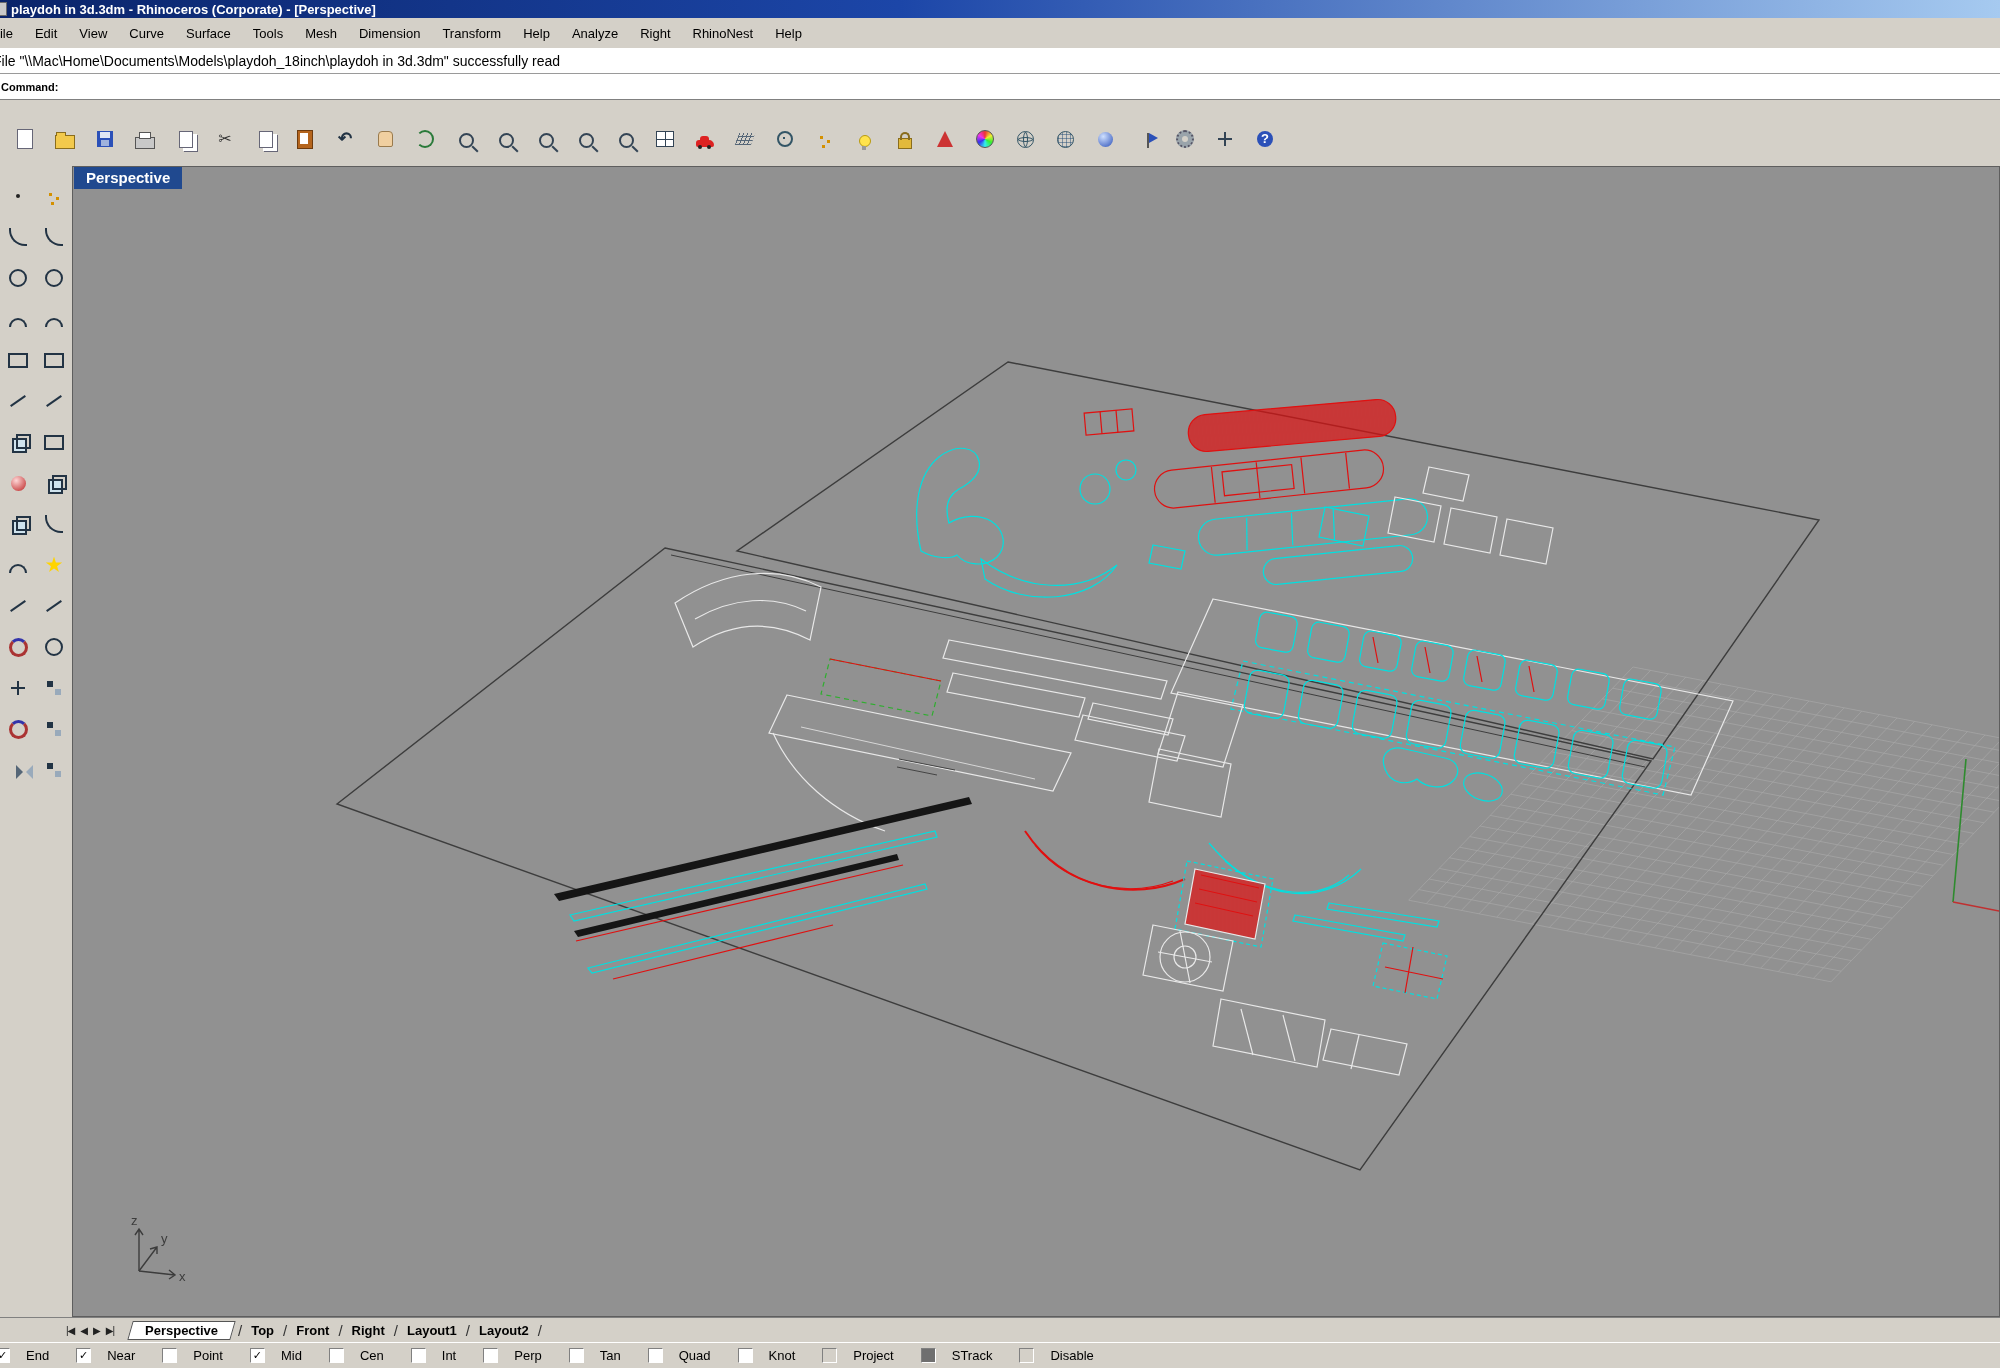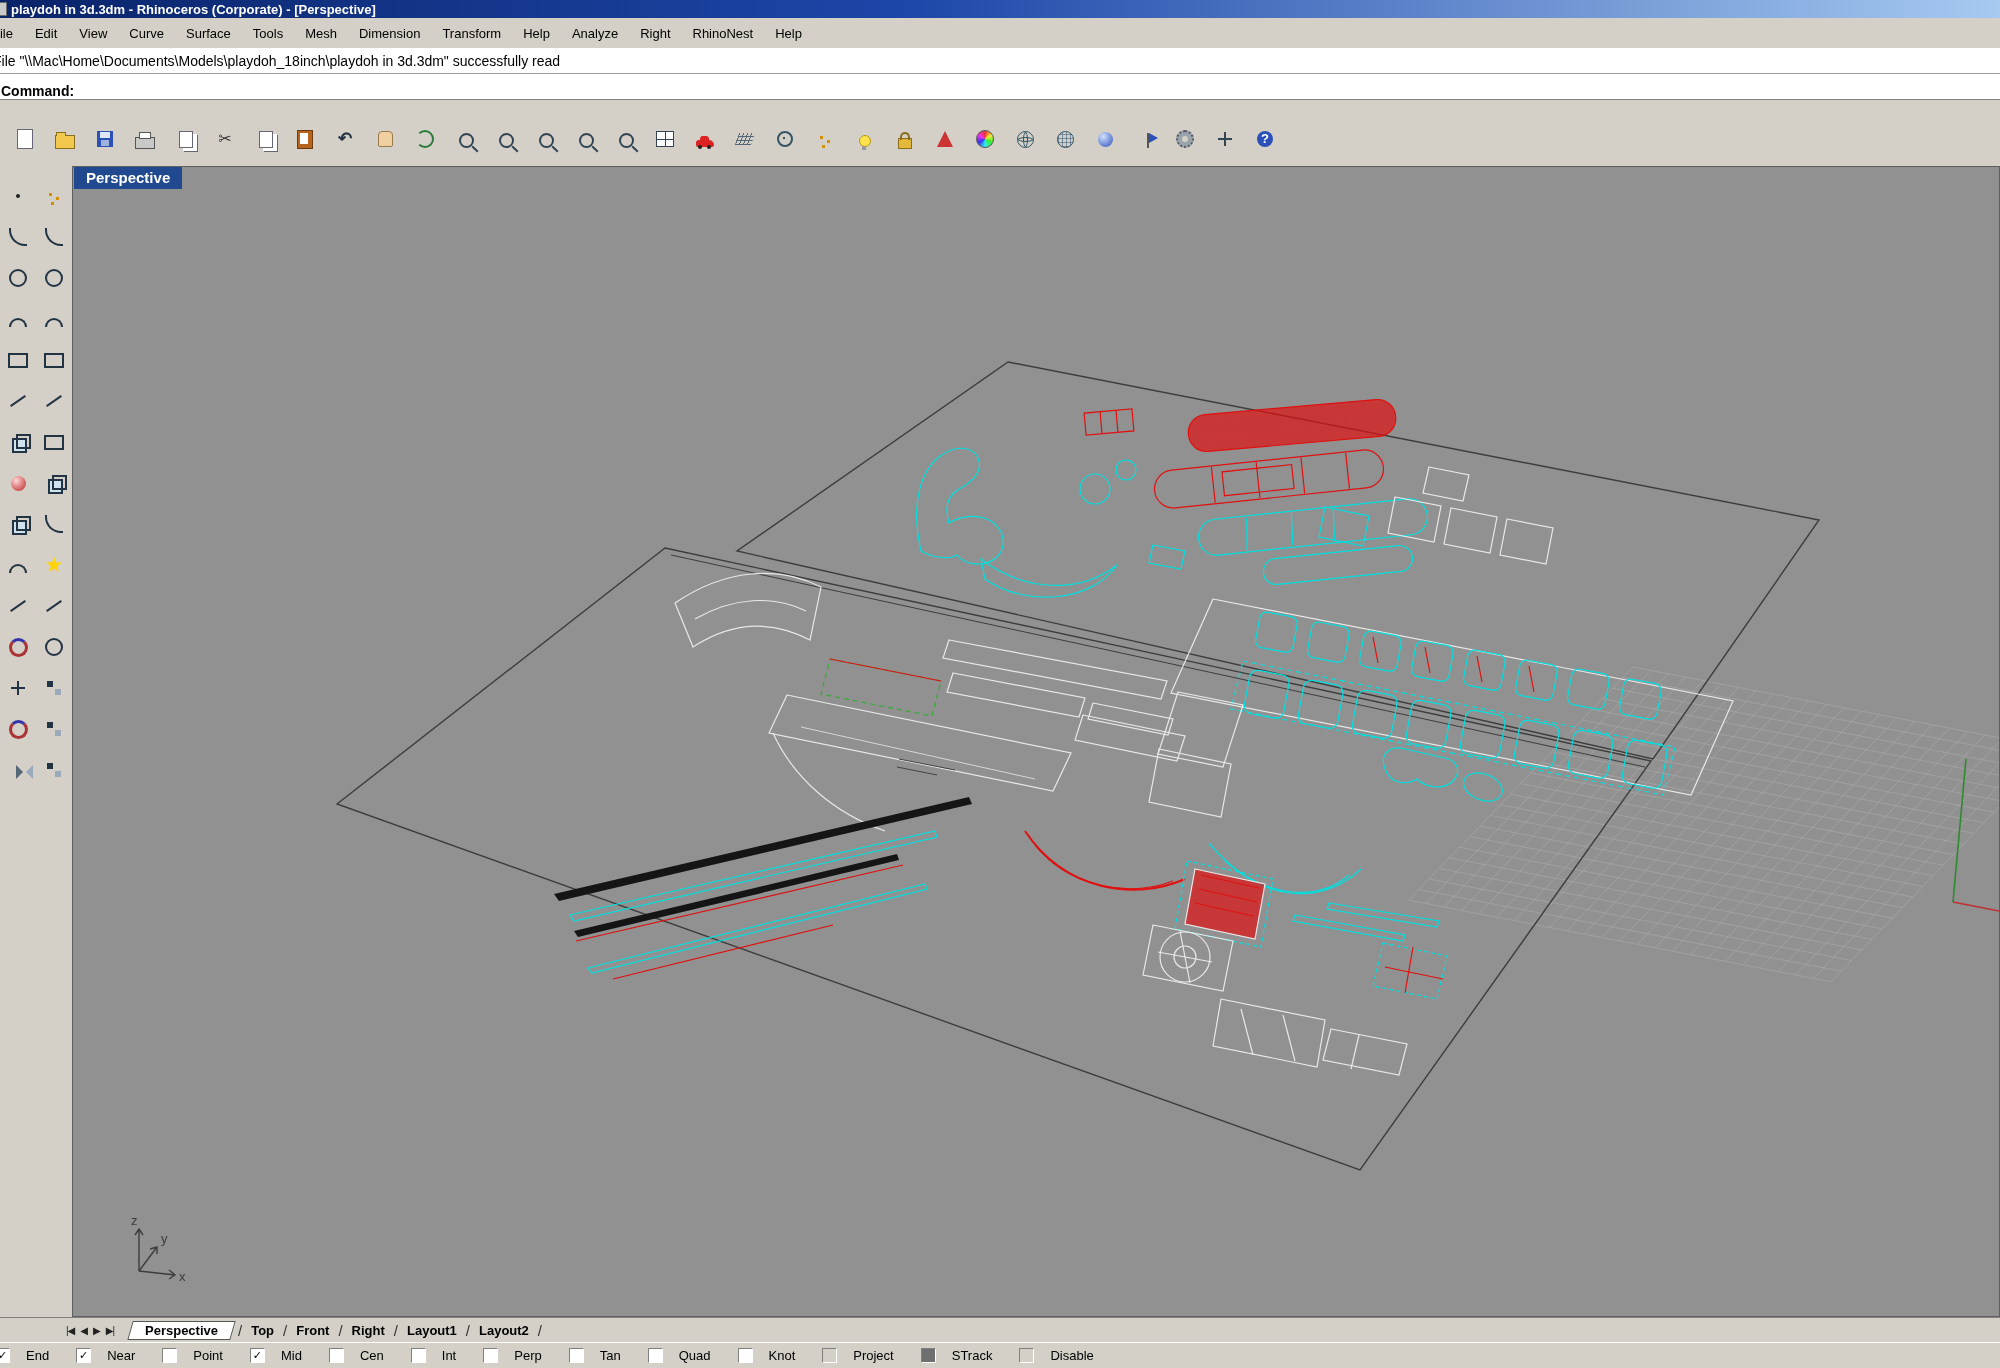--- a/index.html
+++ b/index.html
@@ -18,21 +18,21 @@
     display:flex;align-items:center;font-size:13px;overflow:hidden;}
   .menu-item{padding:3px 8px;white-space:nowrap;cursor:default;margin-left:6px;}
   .menu-item:first-child{margin-left:-16px;}
 
   
   .history{position:absolute;left:0;top:48px;right:0;height:25px;background:#fff;
     border-bottom:1px solid #9a9a9a;display:flex;align-items:center;font-size:14px;
     overflow:hidden;white-space:nowrap;}
   .hist-text{margin-left:-7px;}
   .cmdline{position:absolute;left:0;top:74px;right:0;height:25px;background:#fff;
-    display:flex;align-items:flex-end;font-size:14px;overflow:hidden;}
+    display:flex;align-items:center;font-size:11px;overflow:hidden;}
   .cmd-label{font-weight:bold;margin-left:1px;}
 
   
   .toolbar{position:absolute;left:0;top:99px;right:0;height:67px;background:#d4d0c8;
     border-top:1px solid #808080;box-sizing:border-box;display:flex;gap:10px;
     padding:24px 0 0 10px;overflow:hidden;}
   .tb-btn{width:30px;height:30px;flex:none;display:flex;align-items:center;justify-content:center;}
 
   
   .palette{position:absolute;left:0;top:166px;bottom:51px;width:72px;background:#d4d0c8;

